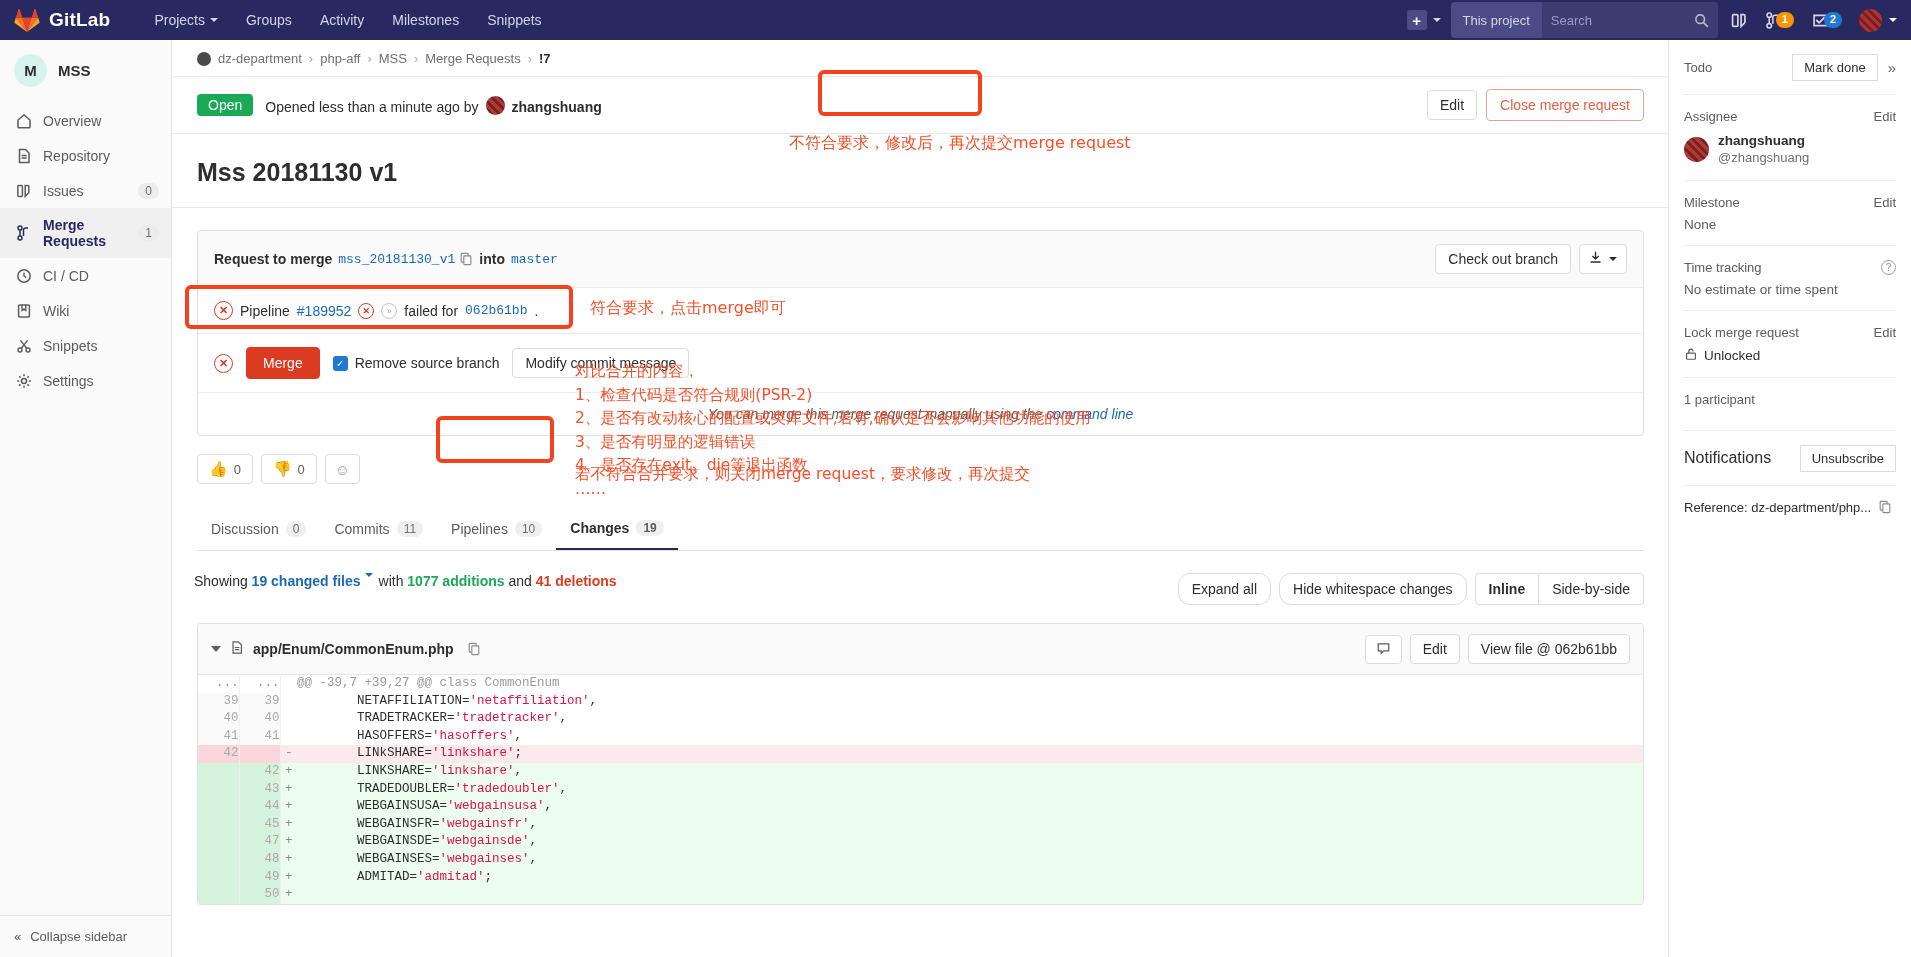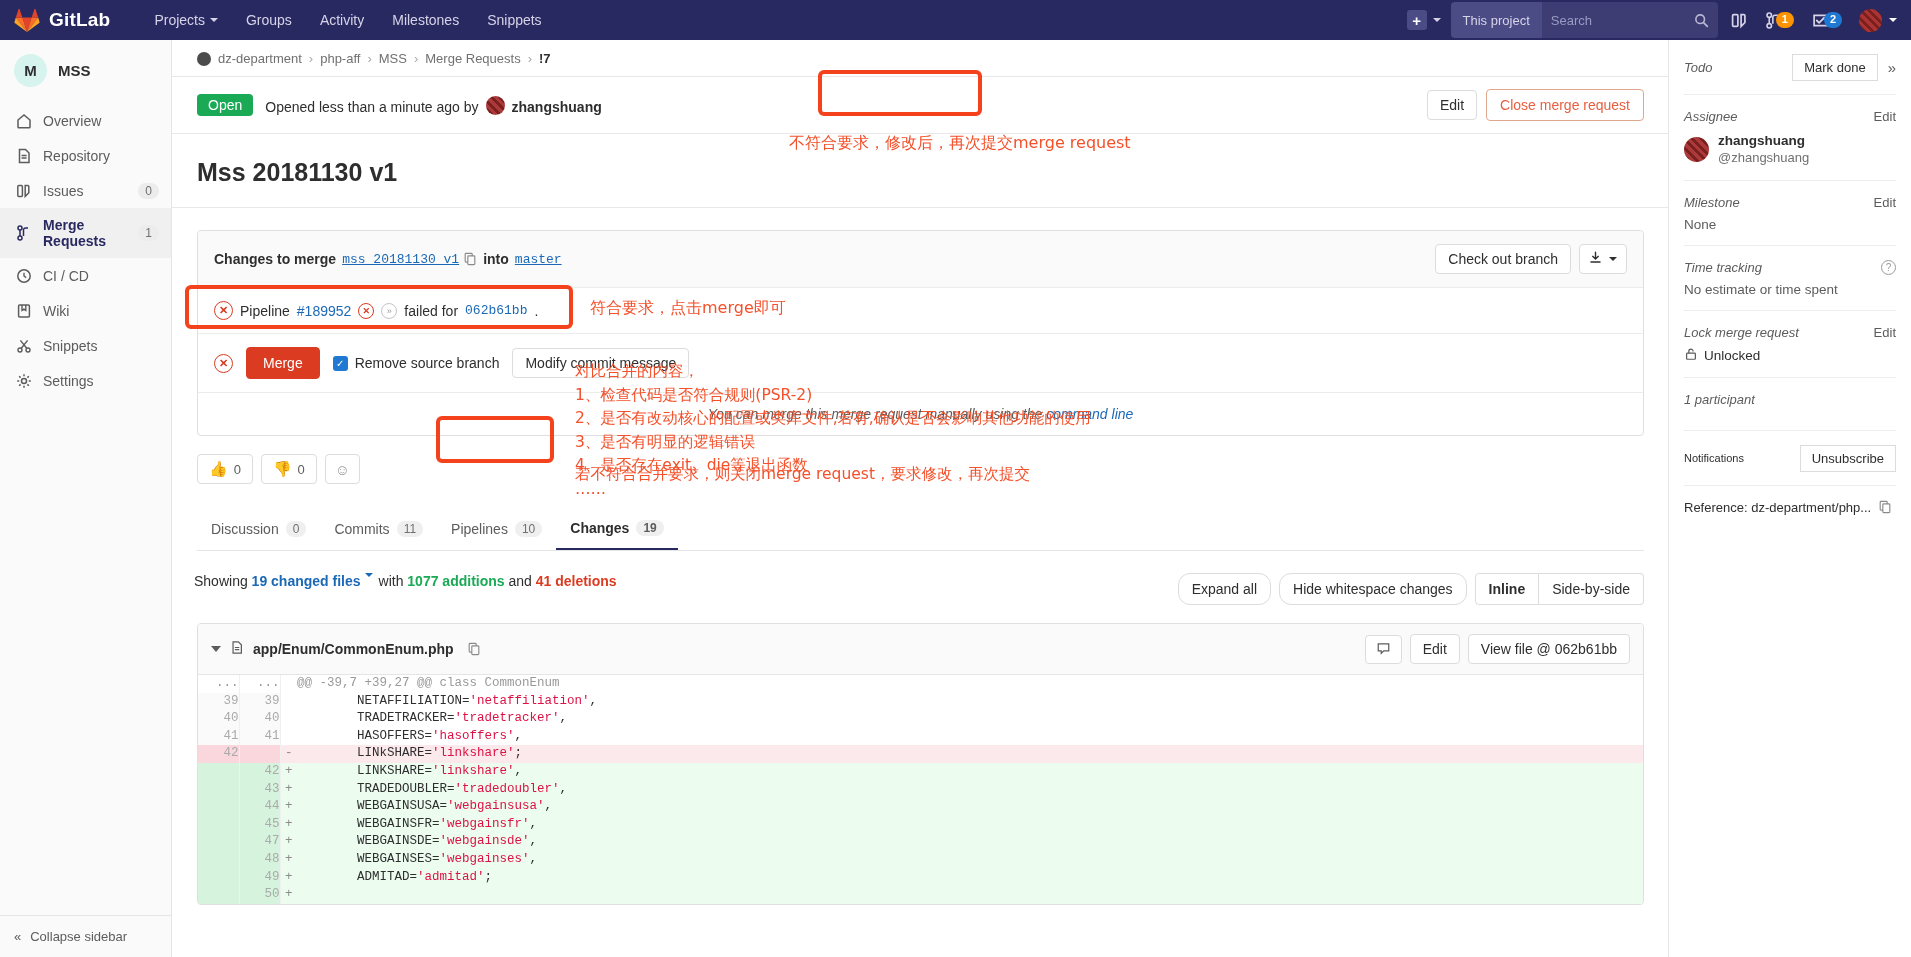--- a/index.html
+++ b/index.html
@@ -123,21 +123,21 @@
   .mr-title-row { padding:24px 24px 20px 25px; border-bottom:1px solid #e8e8e8; position:relative; }
   .mr-title { font-size:25px;font-weight:600;color:#2e2e2e; margin:0; }
 
   .mr-widget {
     margin:22px 24px 0 25px; border:1px solid #dfdfdf; border-radius:4px; background:#fff;
   }
   .wrow { padding:13px 16px; border-bottom:1px solid #ececec; display:flex; align-items:center; }
   .wrow:last-child { border-bottom:none; }
   .wrow-head { background:#fafafa; border-radius:4px 4px 0 0; }
   .mono { font-family:"Liberation Mono", monospace; font-size:13px; }
-  .branch-link { color:#1b69b6;text-decoration:underline; }
+  .branch-link { color:#1b69b6; }
   .copy-ico { color:#8a8a8a; margin:0 4px; display:inline-flex; }
   .wrow-head .right { margin-left:auto; display:flex; gap:8px; align-items:center; }
   .btn-split { display:flex; align-items:center; gap:7px; padding:6px 9px; }
 
   .circle-x {
     width:19px;height:19px;border-radius:50%;border:1.6px solid #db3b21;color:#db3b21;
     display:inline-flex;align-items:center;justify-content:center;font-size:11px;font-weight:700;
     flex:0 0 19px;
   }
   .circle-x.sm { width:16px;height:16px;flex:0 0 16px;font-size:9px; }
@@ -222,23 +222,23 @@
   tr.add td.ln { background:#d6f3de; }
   .str { color:#d14; }
 
   
   #rightbar {
     width:243px;flex:0 0 243px;border-left:1px solid #e5e5e5;background:#fff;
     padding:0 15px; overflow:hidden;
   }
   .rb-block { padding:14px 0 13px; border-bottom:1px solid #ededed; }
   .rb-row { display:flex;align-items:center; }
-  .rb-label { font-size:13px;color:#5c5c5c;font-style:italic; }
+  .rb-label { font-size:13px;color:#5c5c5c; }
   .rb-edit { margin-left:auto;font-size:13px;color:#5c5c5c;cursor:pointer; }
-  .rb-title { font-size:11px;color:#2e2e2e; }
+  .rb-title { font-size:16px;color:#2e2e2e; }
   .rb-user { display:flex;align-items:center;gap:9px;margin-top:9px; }
   .rb-avatar {
     width:25px;height:25px;border-radius:50%;
     background:#8f2a2a; background-image:
       repeating-linear-gradient(45deg,#ad3a3a 0 3px,#7c1f1f 3px 6px),
       repeating-linear-gradient(-45deg,rgba(255,255,255,.28) 0 2px,transparent 2px 5px);
   }
   .rb-uname { font-size:13.5px;font-weight:700;color:#2e2e2e;line-height:1.25; }
   .rb-uhandle { font-size:13px;color:#707070;line-height:1.3; }
   .rb-muted { font-size:13.5px;color:#5c5c5c;margin-top:7px; }
@@ -468,21 +468,21 @@
         <button class="btn btn-close-mr">Close merge request</button>
       </div>
     </div>
 
     <div class="mr-title-row">
       <h1 class="mr-title">Mss 20181130 v1</h1>
     </div>
 
     <div class="mr-widget">
       <div class="wrow wrow-head">
-        <span style="font-weight:700;font-size:14px;">Changes to merge</span>
+        <span style="font-weight:700;font-size:14px;">Request to merge</span>
         <span class="mono branch-link" style="margin-left:6px;">mss_20181130_v1</span>
         <span class="copy-ico">
           <svg width="14" height="14" viewBox="0 0 16 16">
               <rect x="2.5" y="1.5" width="8" height="10" rx="1" fill="none" stroke="currentColor" stroke-width="1.3"></rect>
               <rect x="5.5" y="4.5" width="8" height="10" rx="1" fill="#fafafa" stroke="currentColor" stroke-width="1.3"></rect>
             </svg>
         </span>
         <span style="font-weight:700;font-size:14px;margin-left:2px;">into</span>
         <span class="mono branch-link" style="margin-left:6px;">master</span>
         <div class="right">

